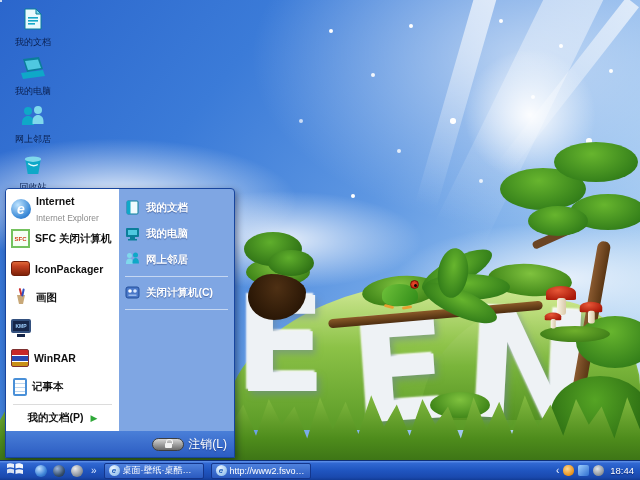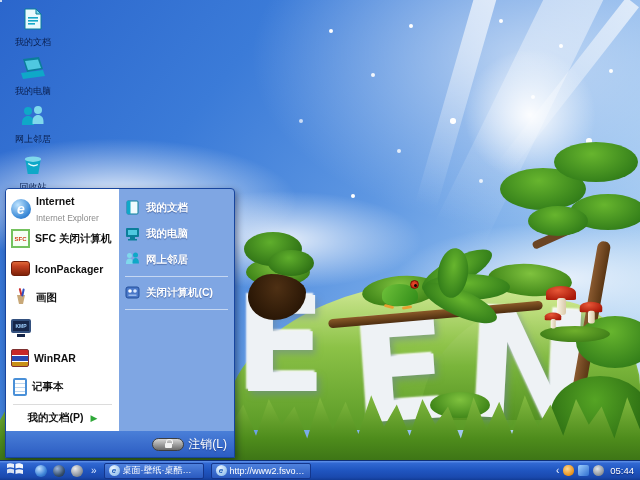--- a/index.html
+++ b/index.html
@@ -433,17 +433,17 @@
     </div>
     <div class="task-btn">
       <span class="mini-ie">e</span>
       <span class="t-label">http://www2.fsvod.n...</span>
     </div>
     <div class="tray">
       <span class="tray-chevron">‹</span>
       <span class="tray-icon tri1"></span>
       <span class="tray-icon tri2"></span>
       <span class="tray-icon tri3"></span>
-      <span class="clock">05:44</span>
+      <span class="clock">18:44</span>
     </div>
   </div>
 
 </div>
 
 </body></html>

